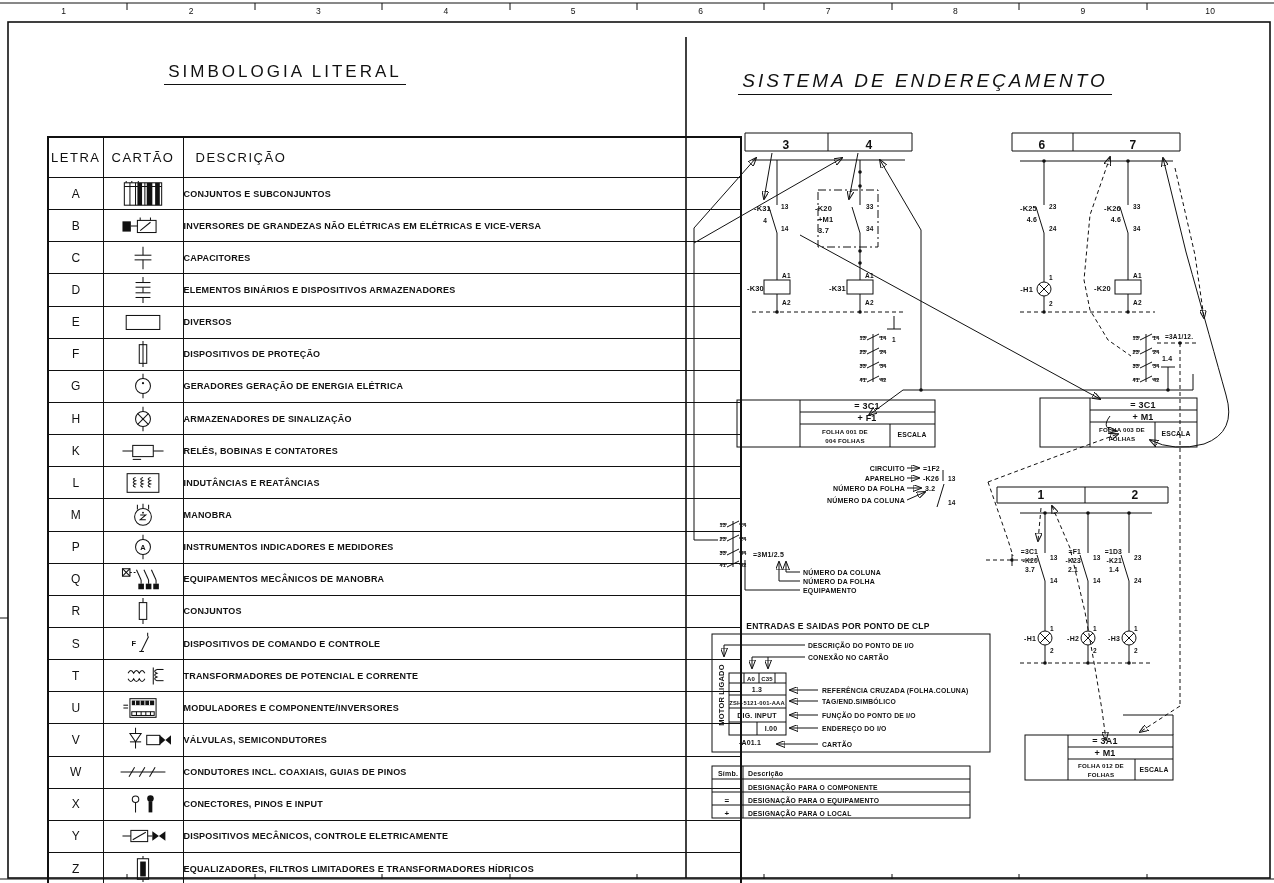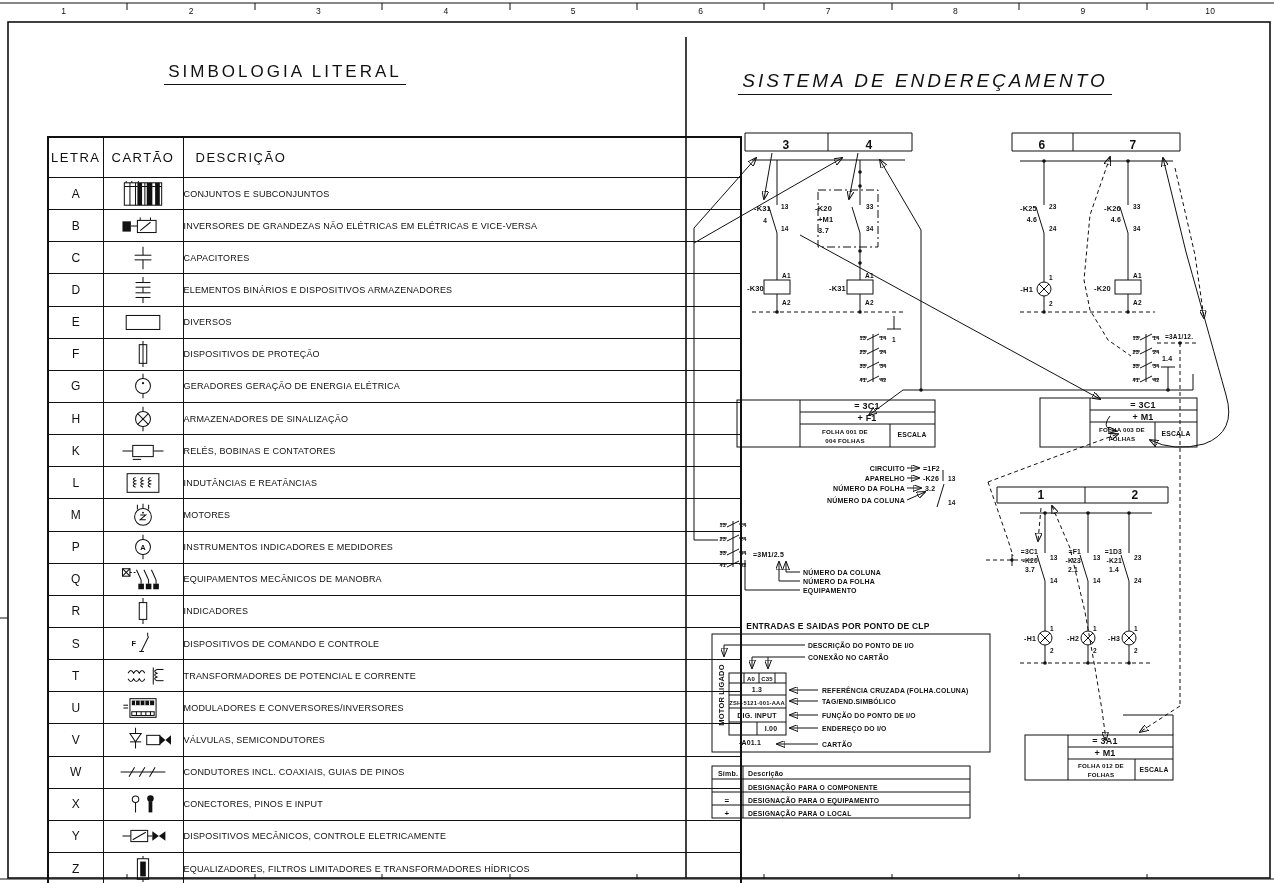--- a/index.html
+++ b/index.html
@@ -20,21 +20,21 @@
   .ptitle.right{font-size:19px;font-style:italic;}
   table.symtab{position:absolute;left:47px;top:96px;width:695px;border-collapse:collapse;
       table-layout:fixed;margin-top:40px;}
   table.symtab th, table.symtab td{border:1px solid #111;padding:0;vertical-align:middle;}
   table.symtab{border:2px solid #111;}
   table.symtab th{height:39px;font-weight:normal;font-size:13px;letter-spacing:1.5px;}
   table.symtab th.h-desc{text-align:left;padding-left:12px;}
   table.symtab td{height:31.15px;}
   td.c-letter{text-align:center;font-size:12px;}
   td.c-symbol{text-align:center;}
-  td.c-desc{font-size:9px;font-weight:normal;letter-spacing:.2px;padding-left:8px;}
+  td.c-desc{font-size:9px;font-weight:bold;letter-spacing:.2px;padding-left:8px;}
   td.c-symbol svg{display:block;margin:0 auto;width:66px;height:28px;}
   td.c-symbol svg line, td.c-symbol svg path, td.c-symbol svg rect, td.c-symbol svg circle{
       stroke:#111;fill:none;stroke-width:1.1;}
   td.c-symbol svg .f{fill:#111;stroke:none;}
   td.c-symbol svg .w{stroke:#fff;stroke-width:1;}
   td.c-symbol svg .d{stroke-dasharray:2 2;}
   td.c-symbol svg text{stroke:none;fill:#111;font-size:8px;font-weight:bold;text-anchor:middle;}
 </style>
 </head>
 <body>
@@ -622,21 +622,21 @@
           <td class="c-symbol">
             <svg viewBox="0 0 60 30">
               <circle cx="30" cy="17" r="9"></circle>
               <line x1="24" y1="4" x2="24" y2="9"></line>
               <line x1="30" y1="3" x2="30" y2="8"></line>
               <line x1="36" y1="4" x2="36" y2="9"></line>
               <path d="M27,15 h6 l-6,5 h6"></path>
               <circle cx="30" cy="12.5" r="1" class="f"></circle>
             </svg>
           </td>
-          <td class="c-desc">MOTORES</td>
+          <td class="c-desc">MANOBRA</td>
         </tr>
         <tr>
           <td class="c-letter">P</td>
           <td class="c-symbol">
             <svg viewBox="0 0 60 30">
               <circle cx="30" cy="15" r="8"></circle>
               <line x1="30" y1="2" x2="30" y2="7"></line>
               <line x1="30" y1="23" x2="30" y2="28"></line>
               <text x="30" y="18">A</text>
             </svg>
@@ -666,21 +666,21 @@
         </tr>
         <tr>
           <td class="c-letter">R</td>
           <td class="c-symbol">
             <svg viewBox="0 0 60 30">
               <rect x="26" y="6" width="8" height="18"></rect>
               <line x1="30" y1="1" x2="30" y2="6"></line>
               <line x1="30" y1="24" x2="30" y2="29"></line>
             </svg>
           </td>
-          <td class="c-desc">INDICADORES</td>
+          <td class="c-desc">CONJUNTOS</td>
         </tr>
         <tr>
           <td class="c-letter">S</td>
           <td class="c-symbol">
             <svg viewBox="0 0 60 30">
               <text x="20" y="17">F</text>
               <line x1="28" y1="23" x2="36" y2="7"></line>
               <line x1="35" y1="7" x2="35" y2="3"></line>
               <line x1="26" y1="23" x2="31" y2="23"></line>
             </svg>
@@ -713,21 +713,21 @@
               <line x1="37" y1="7" x2="37" y2="12" class="w"></line>
               <rect x="18" y="19" width="24" height="4"></rect>
               <line x1="23" y1="19" x2="23" y2="23"></line>
               <line x1="28" y1="19" x2="28" y2="23"></line>
               <line x1="33" y1="19" x2="33" y2="23"></line>
               <line x1="38" y1="19" x2="38" y2="23"></line>
               <line x1="9" y1="12" x2="14" y2="12"></line>
               <line x1="9" y1="15" x2="14" y2="15"></line>
             </svg>
           </td>
-          <td class="c-desc">MODULADORES E CONVERSORES/INVERSORES</td>
+          <td class="c-desc">MODULADORES E COMPONENTE/INVERSORES</td>
         </tr>
         <tr>
           <td class="c-letter">V</td>
           <td class="c-symbol">
             <svg viewBox="0 0 60 30">
               <line x1="22" y1="2" x2="22" y2="8"></line>
               <path d="M16,8 h12 l-6,9 z"></path>
               <line x1="16" y1="17" x2="28" y2="17"></line>
               <line x1="22" y1="17" x2="22" y2="24"></line>
               <rect x="34" y="10" width="14" height="10"></rect>

